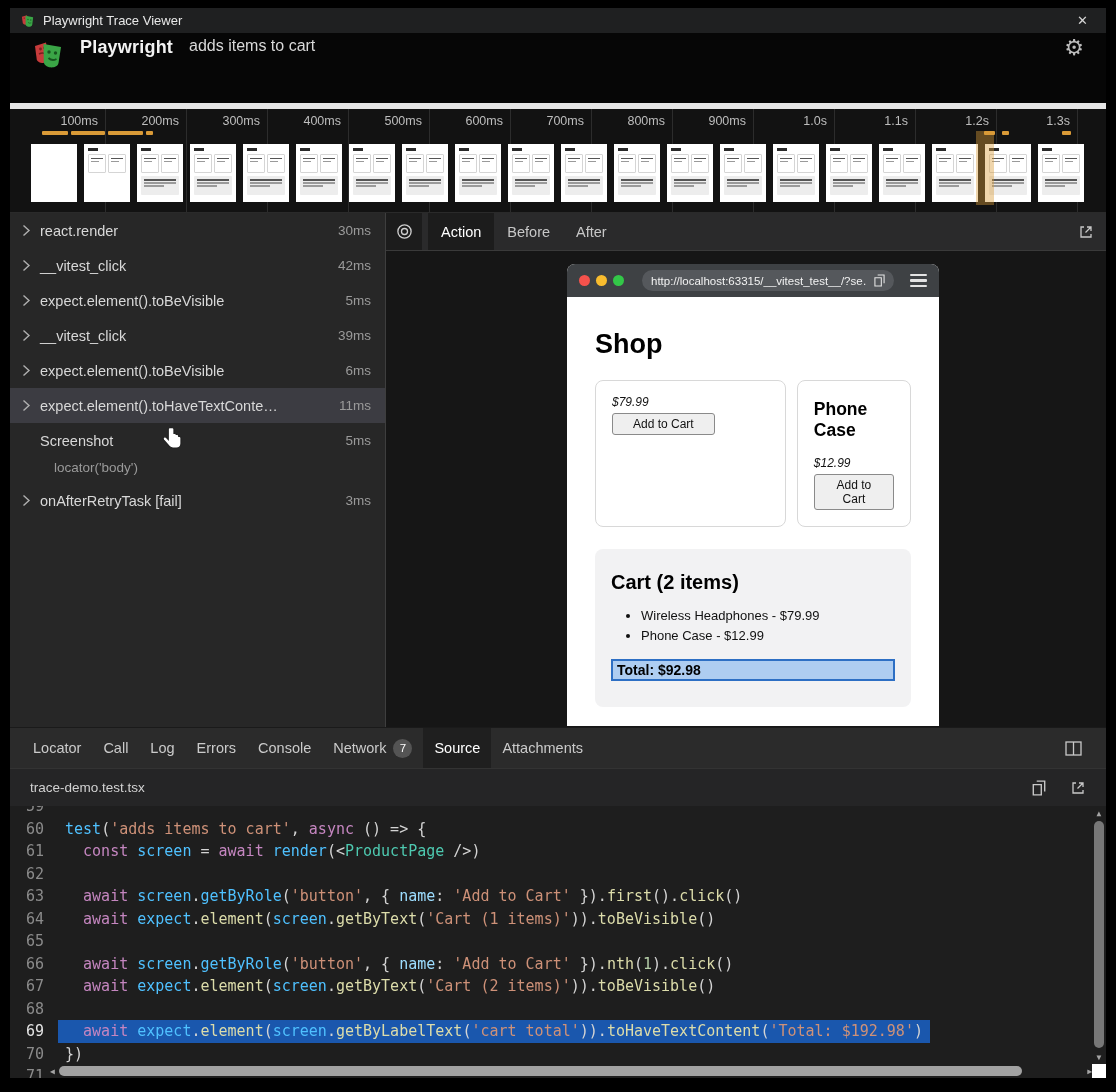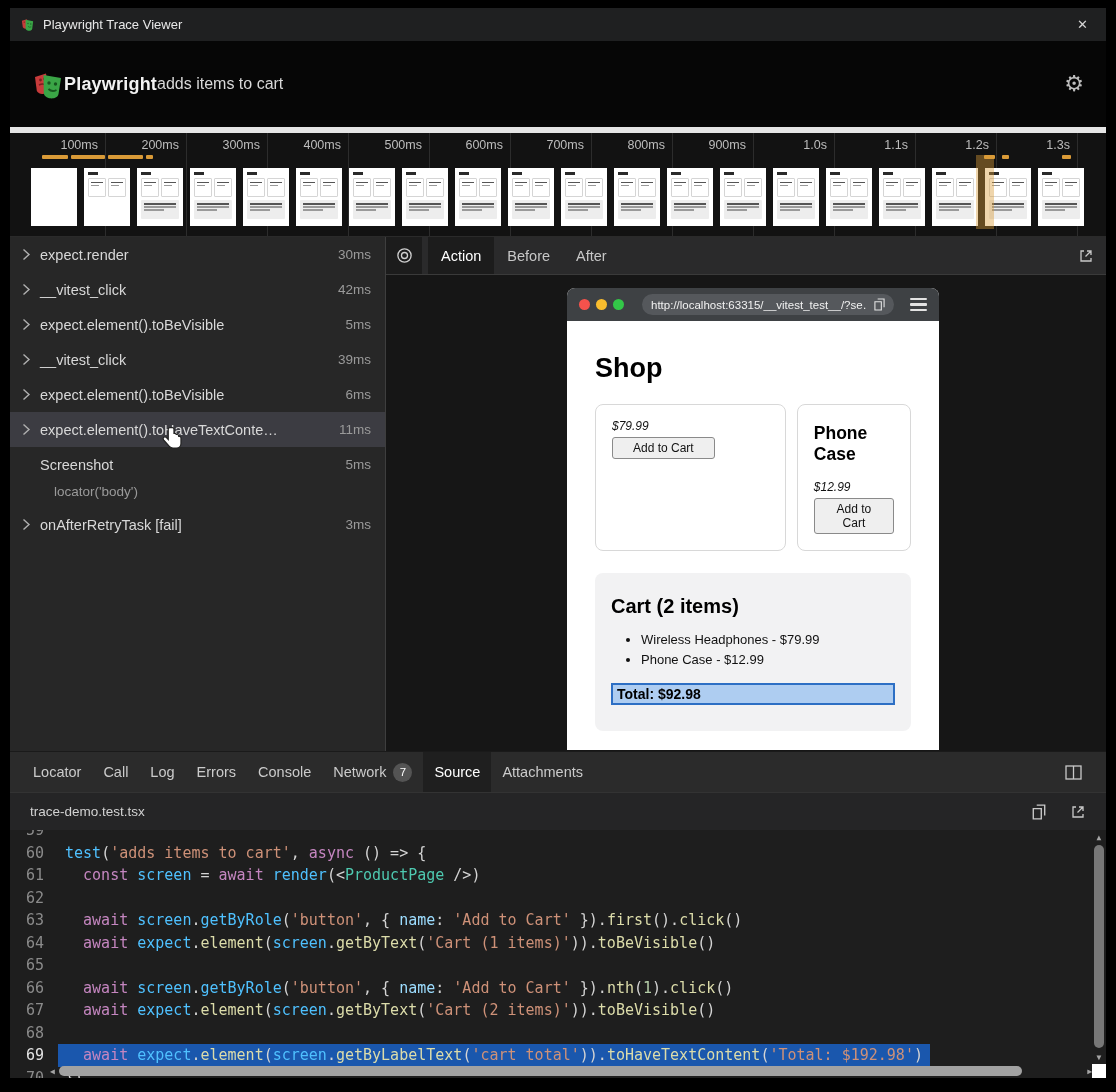--- a/index.html
+++ b/index.html
@@ -1,24 +1,24 @@
 <!DOCTYPE html>
 <html><head>
 <meta charset="utf-8">
 <style>
   html,body{margin:0;padding:0;}
   body{width:1116px;height:1092px;background:#000;font-family:"Liberation Sans",sans-serif;position:relative;overflow:hidden;}
   .window{position:absolute;left:10px;top:8px;width:1096px;height:1070px;background:#0d0d0d;display:flex;flex-direction:column;}
 
   
-  .titlebar{height:33px;background:#1f2021;display:flex;align-items:center;gap:8px;padding:0 10px;color:#e8e8e8;font-size:13px;flex:0 0 auto;}
+  .titlebar{height:25px;background:#1f2021;display:flex;align-items:center;gap:8px;padding:0 10px;color:#e8e8e8;font-size:13px;flex:0 0 auto;}
   .titlebar .close{margin-left:auto;color:#d6d6d6;font-size:13px;padding:0 8px;cursor:default;}
 
   
-  .header{height:62px;background:#060606;display:flex;align-items:center;gap:0;padding:12px 22px;flex:0 0 auto;}
+  .header{height:62px;background:#060606;display:flex;align-items:flex-start;gap:16px;padding:4px 22px;flex:0 0 auto;}
   .brand{color:#f2f2f2;font-size:18px;font-weight:bold;letter-spacing:.2px;}
   .test-title{color:#d9d9d9;font-size:16px;}
   .gear{margin-left:auto;color:#bdbdbd;font-size:22px;line-height:1;}
 
   
   .timeline{height:103px;background:#121212;position:relative;flex:0 0 auto;border-top:6px solid #e5e5e5;}
   .tl-grid{position:absolute;inset:0;}
   .tl-grid div{position:absolute;top:0;bottom:0;width:1px;background:#2c2c2c;}
   .tl-ticks{position:absolute;left:14px;top:0;display:flex;height:24px;align-items:center;}
   .tick{width:81px;box-sizing:border-box;text-align:right;padding-right:7px;color:#bdbdbd;font-size:12.5px;}
@@ -527,21 +527,21 @@
   <div class="main">
 
     <div class="left-panel">
       <div class="action-list">
           <div class="action-row">
             <span class="chev">
               <svg width="9" height="13" viewBox="0 0 9 13">
                 <polyline points="1.5,1.5 7,6.5 1.5,11.5" fill="none" stroke="#b0b0b0" stroke-width="1.4"></polyline>
               </svg>
             </span>
-            <span>expect.render</span>
+            <span>react.render</span>
             <span class="dur">30ms</span>
           </div>
           <div class="action-row">
             <span class="chev">
               <svg width="9" height="13" viewBox="0 0 9 13">
                 <polyline points="1.5,1.5 7,6.5 1.5,11.5" fill="none" stroke="#b0b0b0" stroke-width="1.4"></polyline>
               </svg>
             </span>
             <span>__vitest_click</span>
             <span class="dur">42ms</span>

